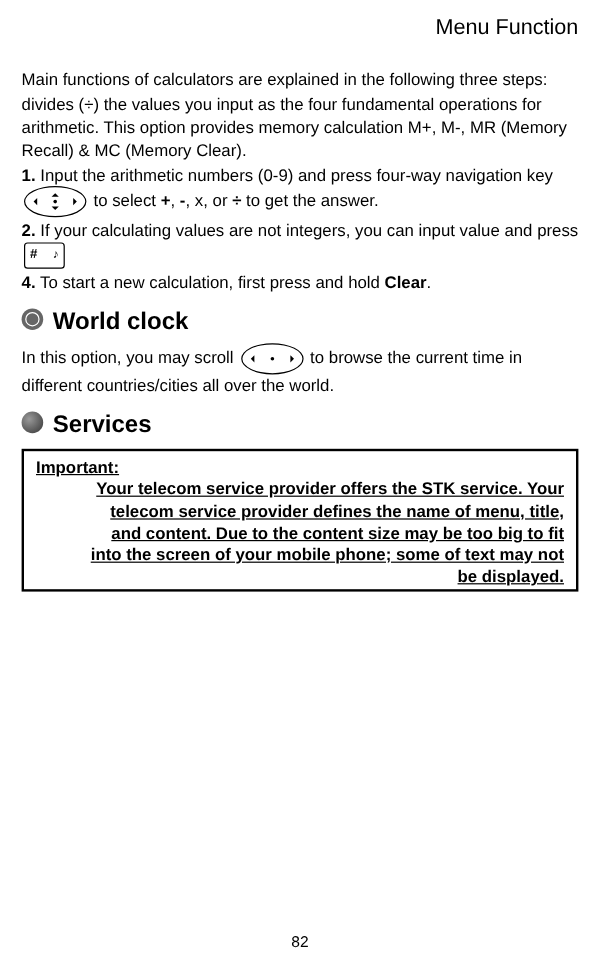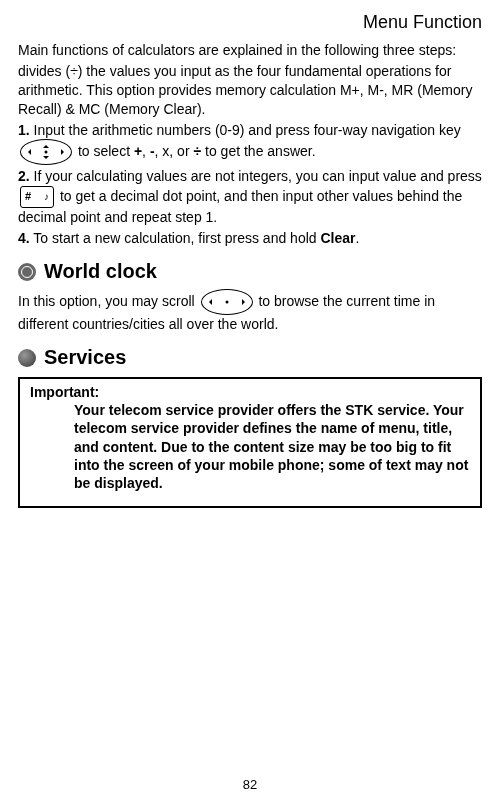--- a/index.html
+++ b/index.html
@@ -8,21 +8,21 @@
       height: 800px;
       background: #fff;
       font-family: Arial, sans-serif;
       color: #000;
       padding: 12px 18px;
       position: relative;
     }
     .header {
       text-align: right;
       font-size: 18px;
-      margin-bottom: 8px;
+      margin-bottom: 24px;
     }
     .body-text {
       font-size: 14px;
       line-height: 1.35;
     }
     .inline-icon {
       display: inline-block;
       vertical-align: middle;
     }
     .nav-oval {
@@ -77,21 +77,20 @@
     .hash-key .note {
       position: absolute;
       right: 4px; top: 3px;
       font-size: 10px;
     }
     .section-heading {
       font-size: 20px;
       font-weight: bold;
       margin: 12px 0 6px 0;
       display: flex;
-      align-items: center;
       gap: 8px;
     }
     .bullet-icon {
       width: 18px;
       height: 18px;
       display: inline-block;
     }
     .bullet-clock {
       background: #666;
       border-radius: 50%;
@@ -104,29 +103,31 @@
       border: 1px solid #fff;
       border-radius: 50%;
     }
     .bullet-disc {
       background: radial-gradient(circle at 35% 35%, #999, #333);
       border-radius: 50%;
     }
     .notice-box {
       border: 2.5px double #000;
       margin-top: 8px;
-      padding: 4px 10px 14px 10px;
+      padding: 4px 10px 2px 10px;
       font-size: 14px;
       line-height: 1.3;
+      text-decoration: underline;
     }
     .notice-label { font-weight: bold; }
     .notice-body {
       font-weight: bold;
       padding-left: 44px;
       display: block;
+      text-align: right;
     }
     .page-num {
       position: absolute;
       bottom: 8px;
       left: 50%;
       transform: translateX(-50%);
       font-size: 13px;
     }
     .b { font-weight: bold; }
     p { margin-bottom: 2px; }
@@ -138,21 +139,21 @@
   <span>Menu Function</span>
 </div>
 
 <div class="body-text">
   <p>Main functions of calculators are explained in the following three steps:</p>
   <p>divides (÷) the values you input as the four fundamental operations for arithmetic. This option provides memory calculation M+, M-, MR (Memory Recall) &amp; MC (Memory Clear).</p>
   <p>
     <span class="b">1.</span><span> Input the arithmetic numbers (0-9) and press four-way navigation key </span><span class="inline-icon nav-oval nav-arrows"><span class="arr up"></span><span class="arr down"></span><span class="arr left"></span><span class="arr right"></span></span><span> to select </span><span class="b">+</span><span>, </span><span class="b">-</span><span>, x, or  </span><span class="b">÷</span><span> to get the answer.</span>
   </p>
   <p>
-    <span class="b">2.</span><span> If your calculating values are not integers, you can input value and press </span><span class="inline-icon hash-key"><span class="hash">#</span><span class="note">♪</span></span><span> to get a decimal dot point, and then input other values behind the decimal point and repeat step 1.</span>
+    <span class="b">2.</span><span> If your calculating values are not integers, you can input value and press </span><span class="inline-icon hash-key"><span class="hash">#</span><span class="note">♪</span></span>
   </p>
   <p>
     <span class="b">4.</span><span> To start a new calculation, first press and hold </span><span class="b">Clear</span><span>.</span>
   </p>
 </div>
 
 <div class="section-heading">
   <span class="bullet-icon bullet-clock"></span>
   <span>World clock</span>
 </div>

